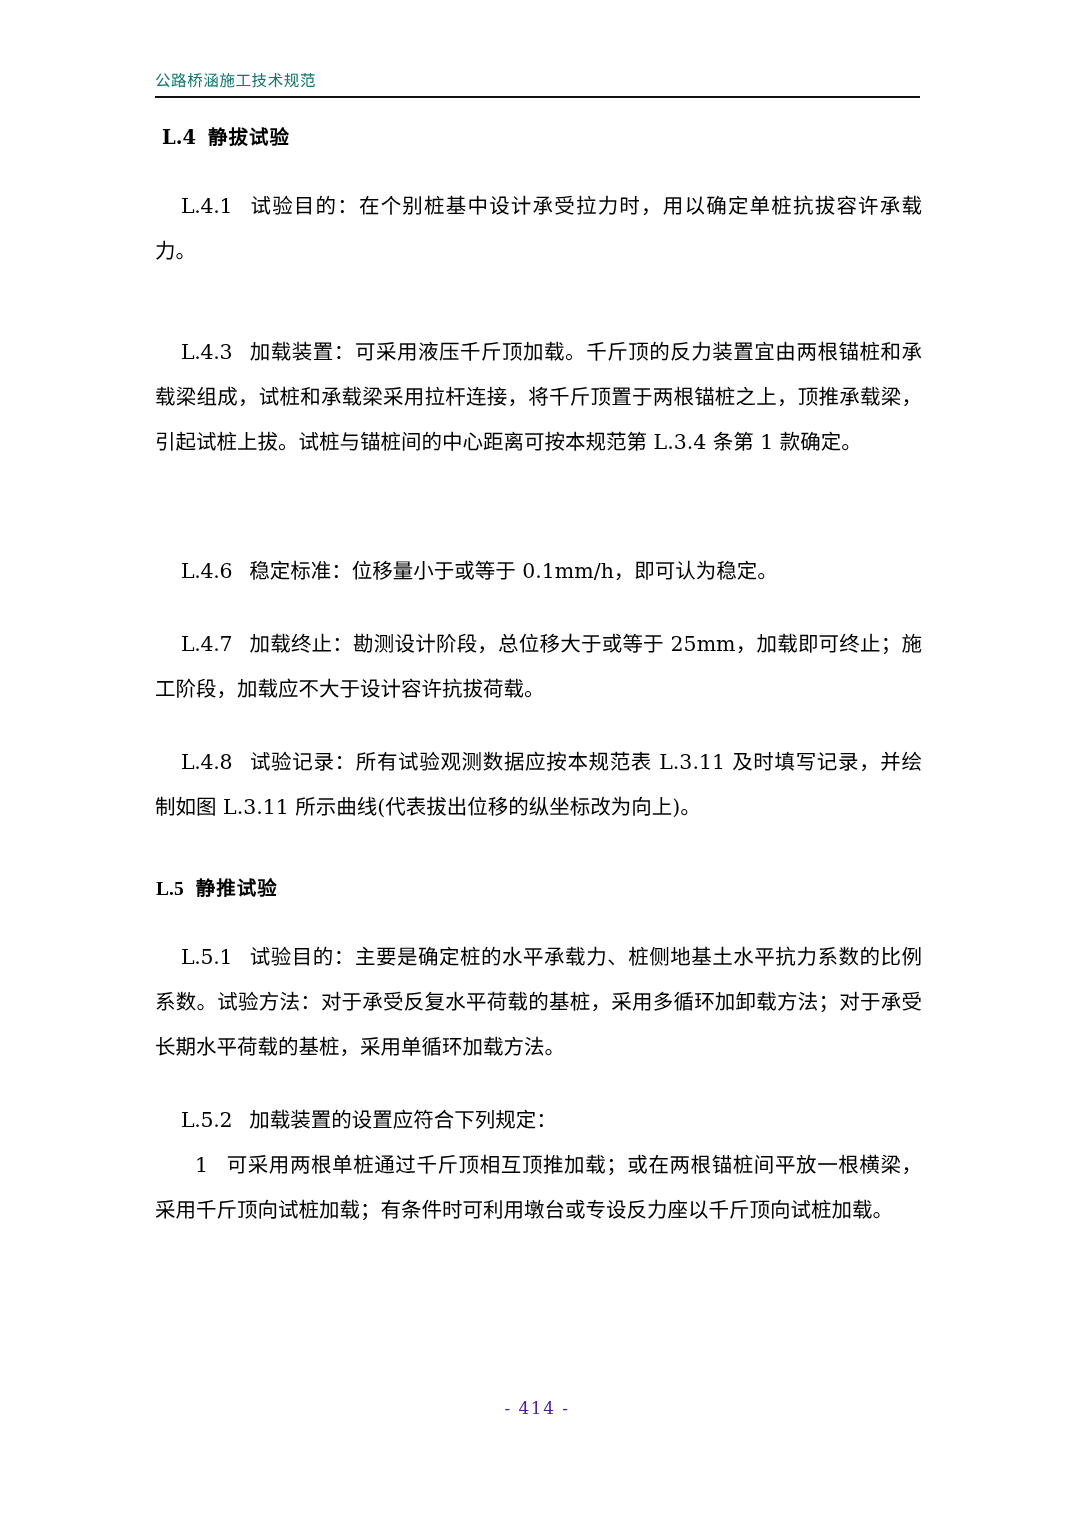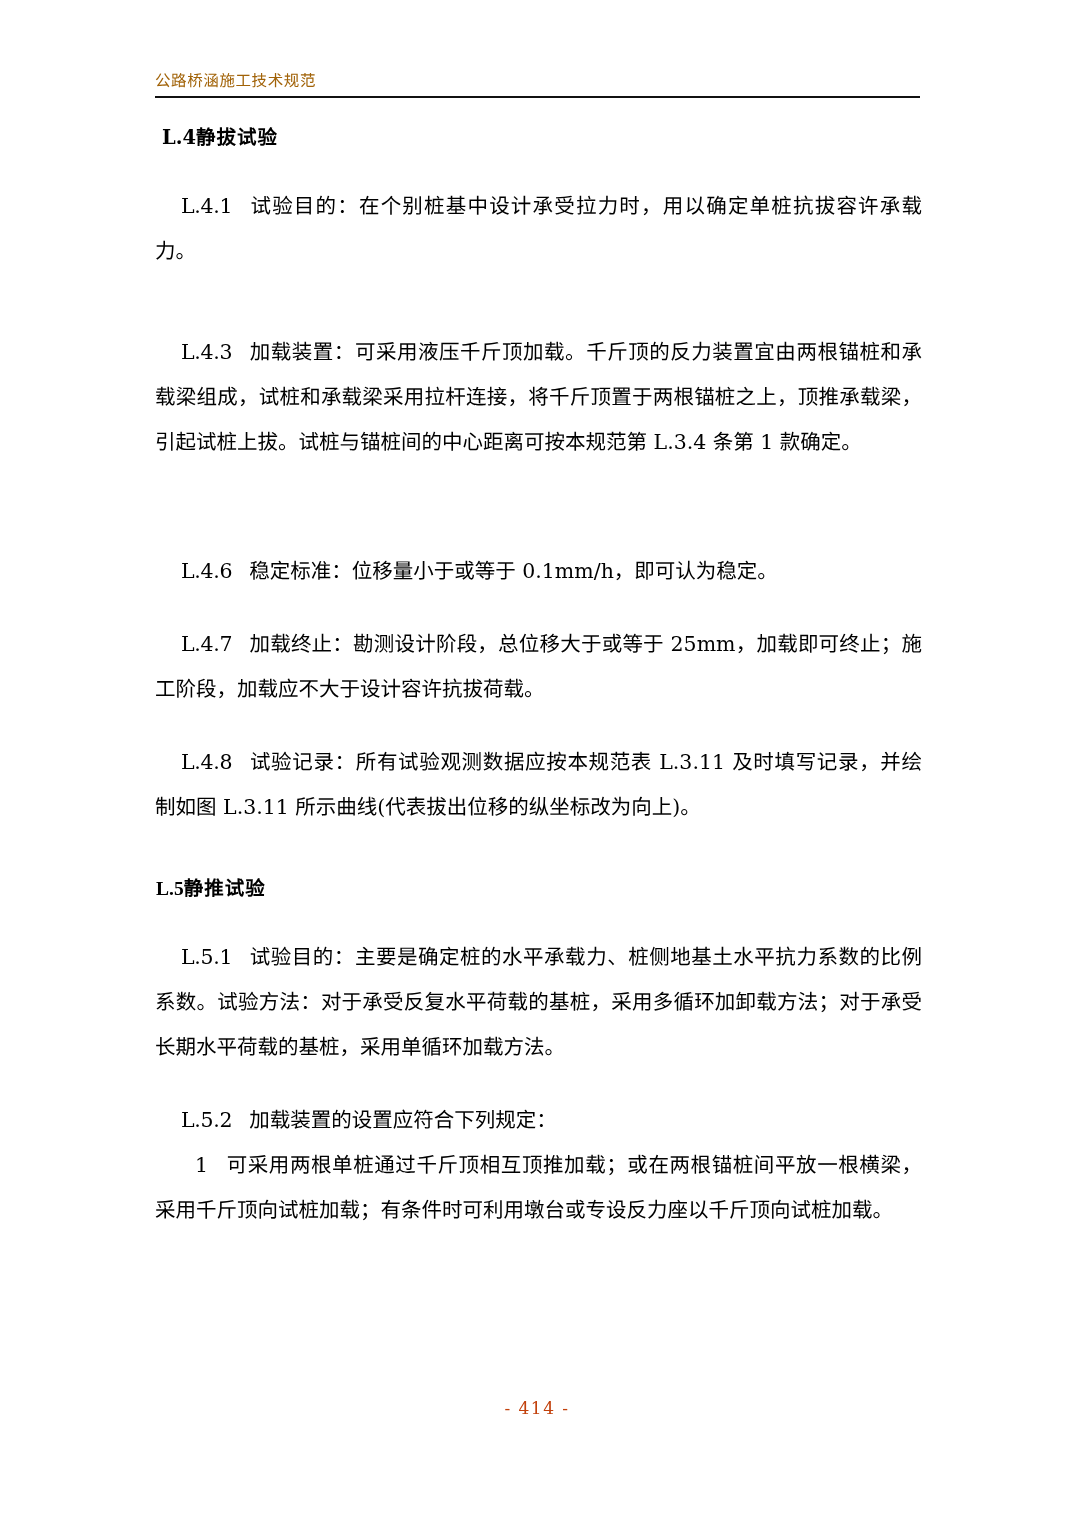--- a/index.html
+++ b/index.html
@@ -26,21 +26,21 @@
     position: absolute;
     left: 155px;
     top: 72px;
     width: 765px;
   }
 
   .running-header-text {
     font-family: "DejaVu Sans", "Liberation Sans", sans-serif;
     font-size: 15.5px;
     letter-spacing: 0.6px;
-    color: #a16207;
+    color: #0f766e;
     line-height: 1.2;
     white-space: nowrap;
   }
 
   .header-rule {
     margin-top: 5px;
     border: 0;
     border-top: 2.2px solid #111111;
     width: 100%;
   }
@@ -61,21 +61,21 @@
     white-space: nowrap;
   }
 
   .section-heading .sec-num {
     font-family: "DejaVu Serif", "Liberation Serif", serif;
   }
 
   .section-heading .sec-title {
     font-family: Liberation Serif, serif;
     letter-spacing: 1px;
-    margin-left: 0;
+    margin-left: 12px;
   }
 
   
   .section-heading.sans .sec-num {
     font-family: Liberation Serif, serif;
   }
 
   .heading-l4 { margin: 0 0 0 7px; }
   .heading-l5 { margin: 0 0 0 1px; }
 
@@ -132,21 +132,21 @@
     left: 0;
     right: 0;
     top: 1398px;
     text-align: center;
   }
 
   .page-number {
     font-family: "DejaVu Serif", "Liberation Serif", serif;
     font-size: 17px;
     letter-spacing: 1.5px;
-    color: #c2410c;
+    color: #4c1d95;
   }
 </style>
 </head>
 <body>
 
 <div class="page">
 
   <div class="running-header">
     <div class="running-header-text">公路桥涵施工技术规范</div>
     <hr class="header-rule">

